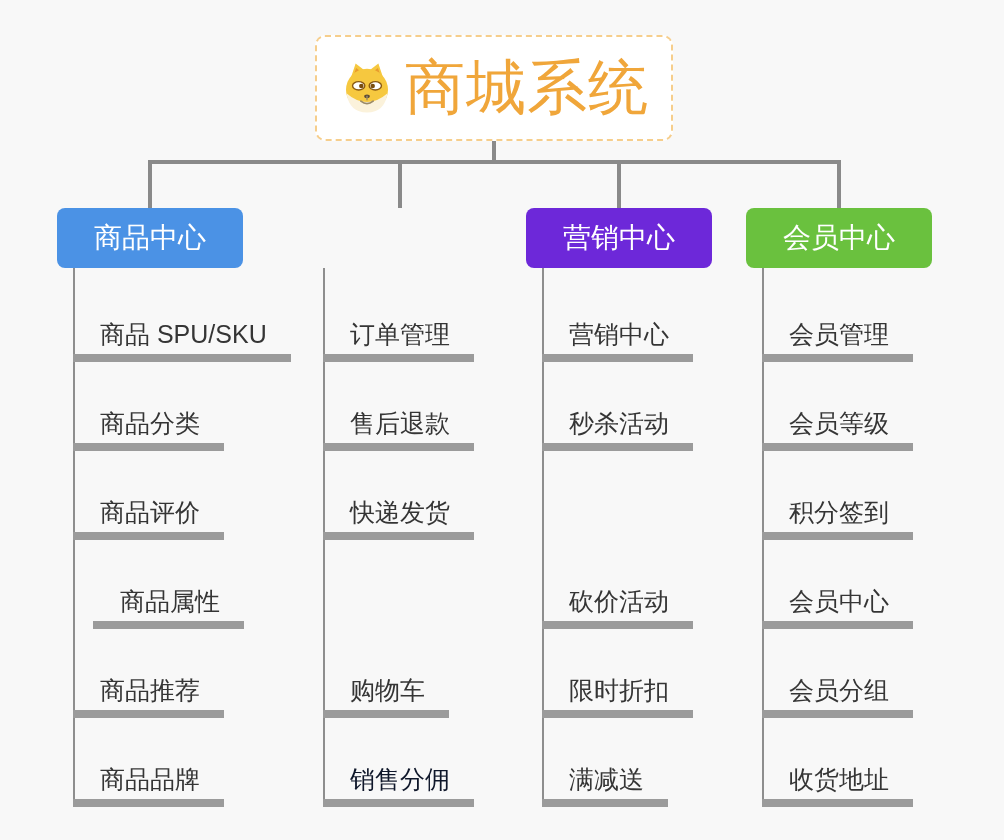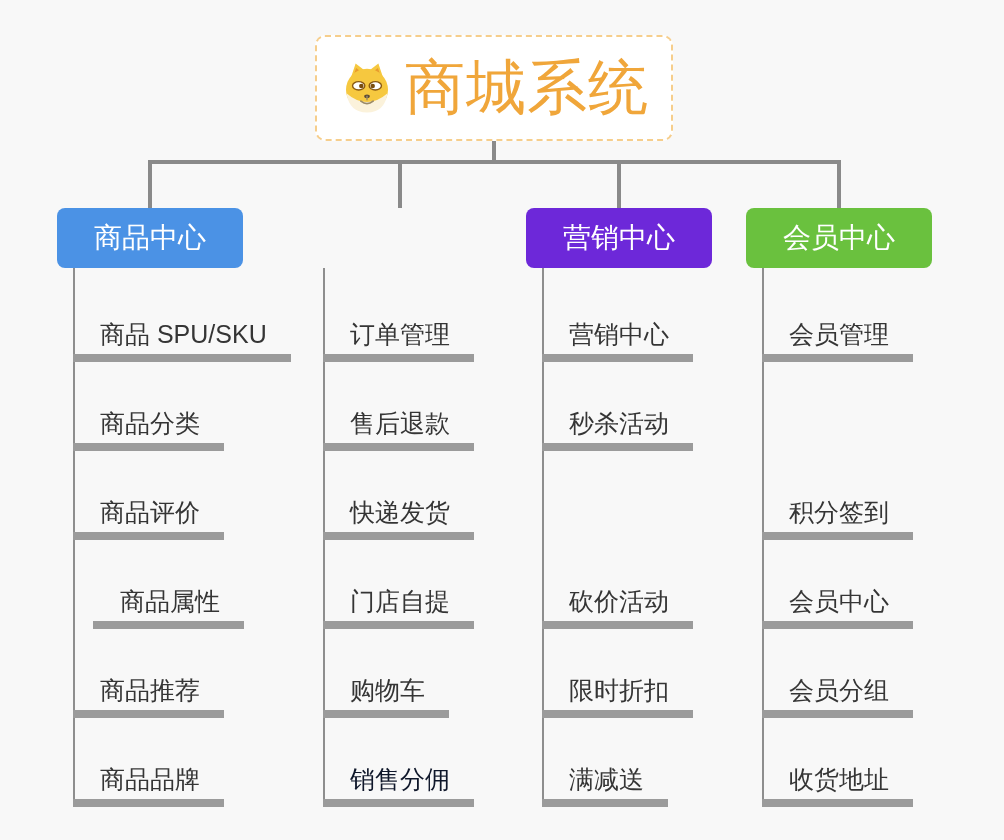--- a/index.html
+++ b/index.html
@@ -145,21 +145,20 @@
       <div class="leaf" style="top: 375px; border-bottom-color: rgb(155, 155, 155); color: rgb(53, 53, 53); margin-left: 20px;">商品属性</div>
       <div class="leaf" style="top: 464px; border-bottom-color: rgb(155, 155, 155); color: rgb(53, 53, 53);">商品推荐</div>
       <div class="leaf" style="top: 553px; border-bottom-color: rgb(155, 155, 155); color: rgb(53, 53, 53);">商品品牌</div>
     </div>
 
   <div class="branch-col col-1">
     <div class="trunk" style="background: rgb(142, 142, 142);"></div>
   <div class="leaf" style="top: 108px; border-bottom-color: rgb(155, 155, 155); color: rgb(53, 53, 53);">订单管理</div>
       <div class="leaf" style="top: 197px; border-bottom-color: rgb(155, 155, 155); color: rgb(53, 53, 53);">售后退款</div>
       <div class="leaf" style="top: 286px; border-bottom-color: rgb(155, 155, 155); color: rgb(53, 53, 53);">快递发货</div>
-      <div class="leaf" style="top: 375px; border-bottom-color: rgb(155, 155, 155); color: rgb(53, 53, 53);">门店自提</div>
       <div class="leaf" style="top: 464px; border-bottom-color: rgb(155, 155, 155); color: rgb(53, 53, 53);">购物车</div>
       <div class="leaf" style="top: 553px; border-bottom-color: rgb(155, 155, 155); color: #0f172a;">销售分佣</div>
     </div>
 
   <div class="branch-col col-2">
     <div class="branch-box" style="background: #6d28d9; justify-content: center;">
       <span class="branch-label">营销中心</span>
     </div>
     <div class="trunk" style="background: rgb(142, 142, 142);"></div>
   <div class="leaf" style="top: 108px; border-bottom-color: rgb(155, 155, 155); color: rgb(53, 53, 53);">营销中心</div>
@@ -168,19 +167,20 @@
       <div class="leaf" style="top: 464px; border-bottom-color: rgb(155, 155, 155); color: rgb(53, 53, 53);">限时折扣</div>
       <div class="leaf" style="top: 553px; border-bottom-color: rgb(155, 155, 155); color: rgb(53, 53, 53);">满减送</div>
     </div>
 
   <div class="branch-col col-3">
     <div class="branch-box" style="background: rgb(106, 193, 62);">
       <span class="branch-label">会员中心</span>
     </div>
     <div class="trunk" style="background: rgb(142, 142, 142);"></div>
   <div class="leaf" style="top: 108px; border-bottom-color: rgb(155, 155, 155); color: rgb(53, 53, 53); text-align: right;">会员管理</div>
+      <div class="leaf" style="top: 197px; border-bottom-color: rgb(155, 155, 155); color: rgb(53, 53, 53);">会员等级</div>
       <div class="leaf" style="top: 286px; border-bottom-color: rgb(155, 155, 155); color: rgb(53, 53, 53);">积分签到</div>
       <div class="leaf" style="top: 375px; border-bottom-color: rgb(155, 155, 155); color: rgb(53, 53, 53);">会员中心</div>
       <div class="leaf" style="top: 464px; border-bottom-color: rgb(155, 155, 155); color: rgb(53, 53, 53);">会员分组</div>
       <div class="leaf" style="top: 553px; border-bottom-color: rgb(155, 155, 155); color: rgb(53, 53, 53);">收货地址</div>
     </div>
 
 </div>
 
 </body></html>

